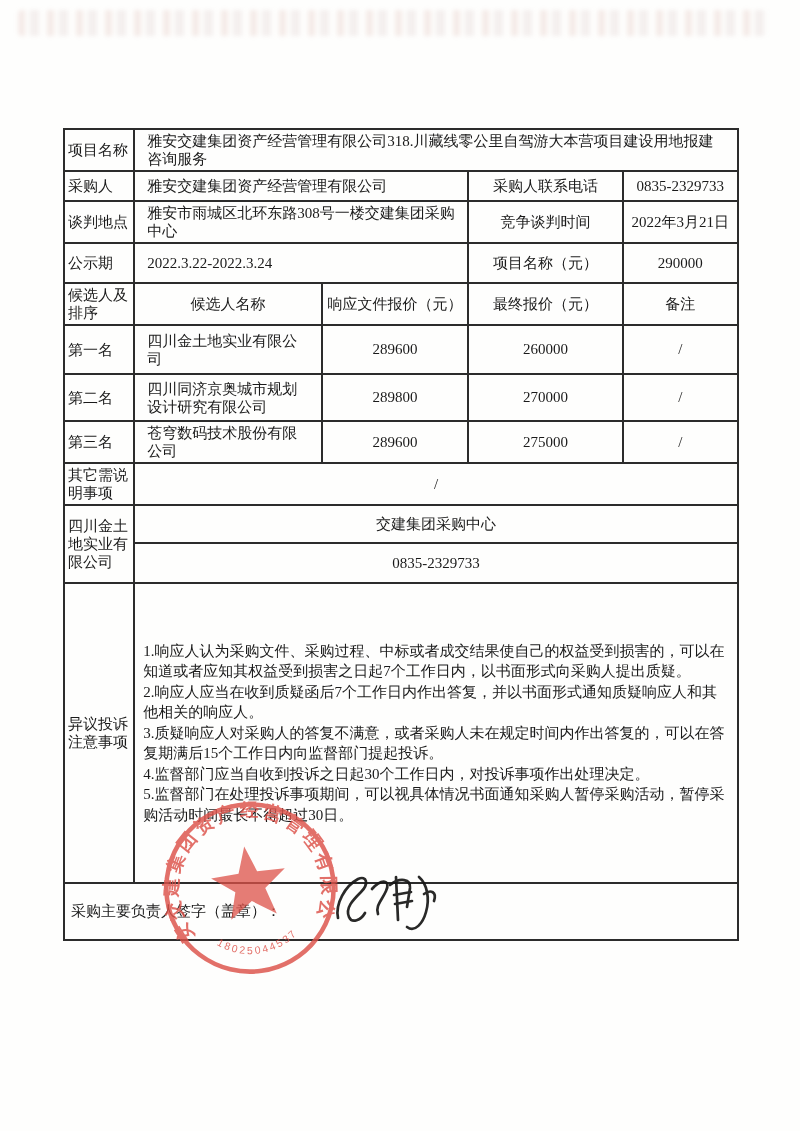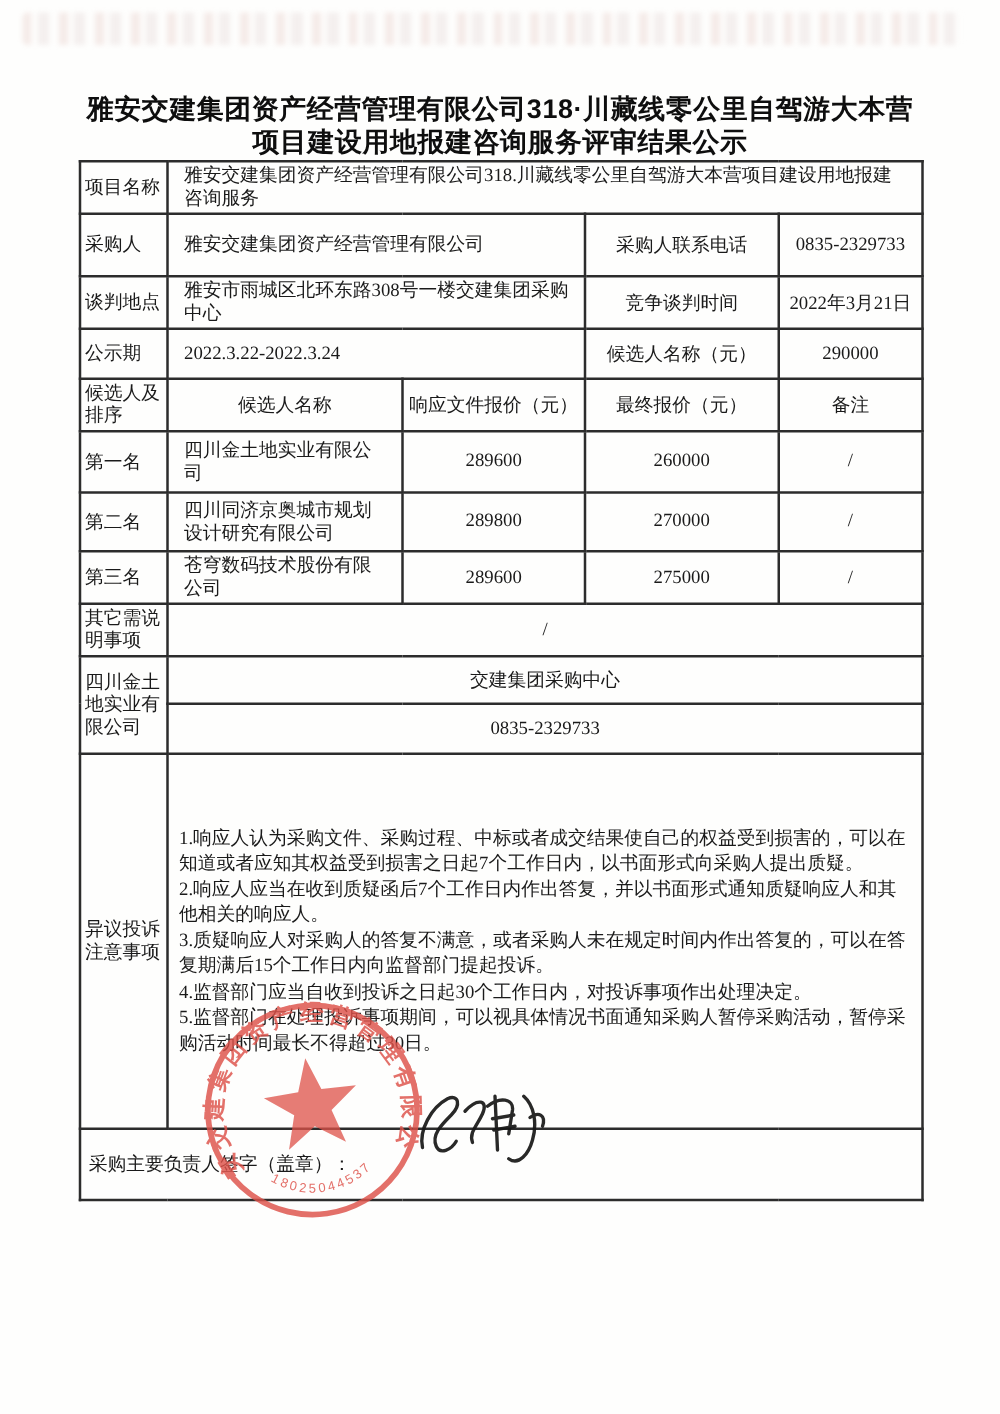--- a/index.html
+++ b/index.html
@@ -29,36 +29,35 @@
   }
   table.main {
     position:absolute; top:128px; left:63px;
     border-collapse:collapse; table-layout:fixed;
     width:676px; font-size:15px; color:#1a1a1a;
   }
   table.main td { border:2px solid #2c2c2c; vertical-align:middle; }
   .lbl { text-align:left; padding:2px 3px; line-height:18px; }
   .val { text-align:left;  padding:2px 12px; line-height:18px; }
   .ctr { text-align:center; padding:2px 4px;border-radius:15px; }
-  .h40{height:40px}.h45{height:50px}.h41{height:41px}.h38{height:38px}
+  .h40{height:40px}.h45{height:30px}.h41{height:41px}.h38{height:38px}
   .h43{height:49px}.h47{height:47px}.h35{height:35px}.h300{height:300px}
   .objection-cell { padding:6px 10px 6px 8px; }
   .objection-cell p { text-align:left; line-height:20.5px; font-size:15px; }
   .sig-cell { text-align:left; padding:18px 6px; height:24px; }
   .seal-svg { position:absolute; left:150px; top:788px; width:200px; height:200px; z-index:5; }
   .sign-svg { position:absolute; left:326px; top:866px; width:135px; height:78px; z-index:6; }
 </style>
 </head>
 <body>
 
 <div class="page">
 
   <div class="scan-noise"></div>
 
-  <h1 class="doc-title">雅安交建集团资产经营管理有限公司318·川藏线零公里自驾游大本营项目建设用地报建咨询服务评审结果公示</h1>
 
   <table class="main">
     <colgroup>
       <col style="width:70px">
         <col style="width:187px">
         <col style="width:146px">
       <col style="width:154px">
         <col style="width:115px">
     </colgroup>
 
@@ -78,21 +77,21 @@
     <tr>
       <td class="lbl h41">谈判地点</td>
       <td class="val" colspan="2">雅安市雨城区北环东路308号一楼交建集团采购中心</td>
       <td class="ctr">竞争谈判时间</td>
       <td class="ctr">2022年3月21日</td>
     </tr>
 
     <tr>
       <td class="lbl h40">公示期</td>
       <td class="val" colspan="2">2022.3.22-2022.3.24</td>
-      <td class="ctr">候选人名称（元）</td>
+      <td class="ctr">项目名称（元）</td>
       <td class="ctr">290000</td>
     </tr>
 
     <tr>
       <td class="lbl h38">候选人及排序</td>
       <td class="ctr">候选人名称</td>
       <td class="ctr">响应文件报价（元）</td>
       <td class="ctr">最终报价（元）</td>
       <td class="ctr">备注</td>
     </tr>

